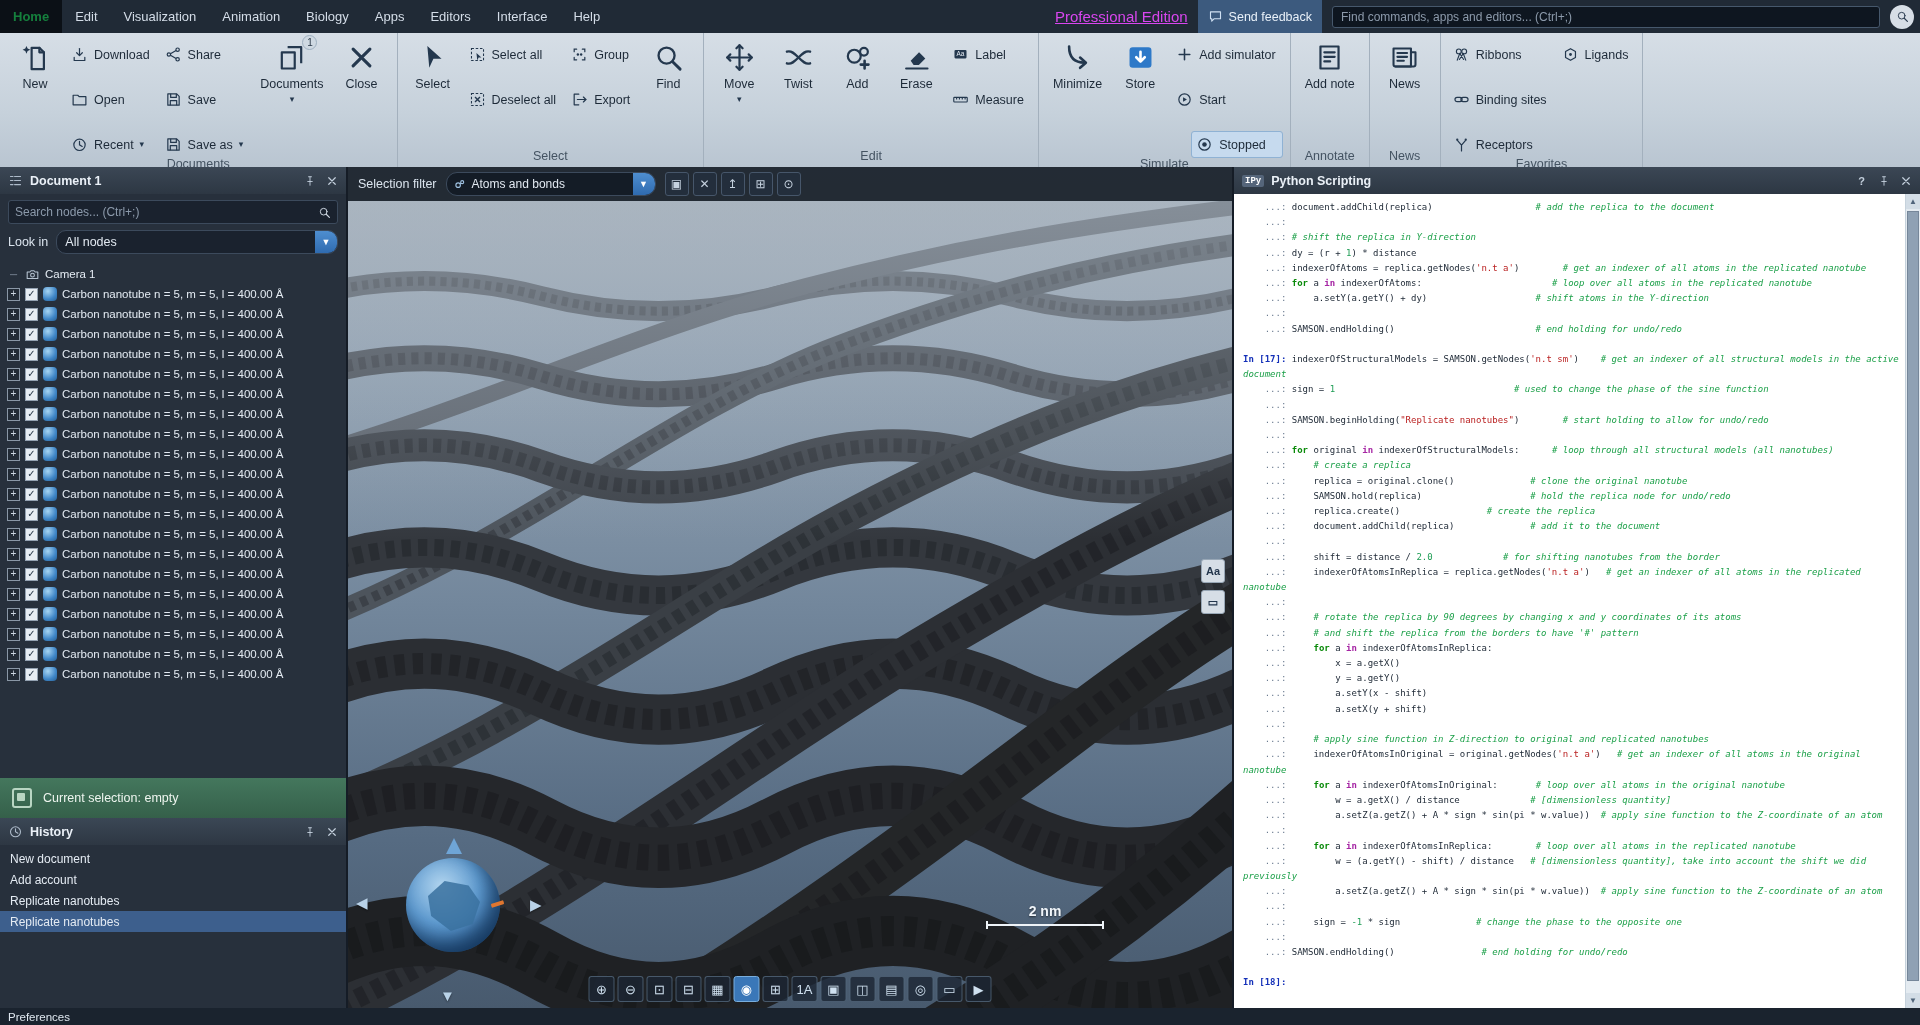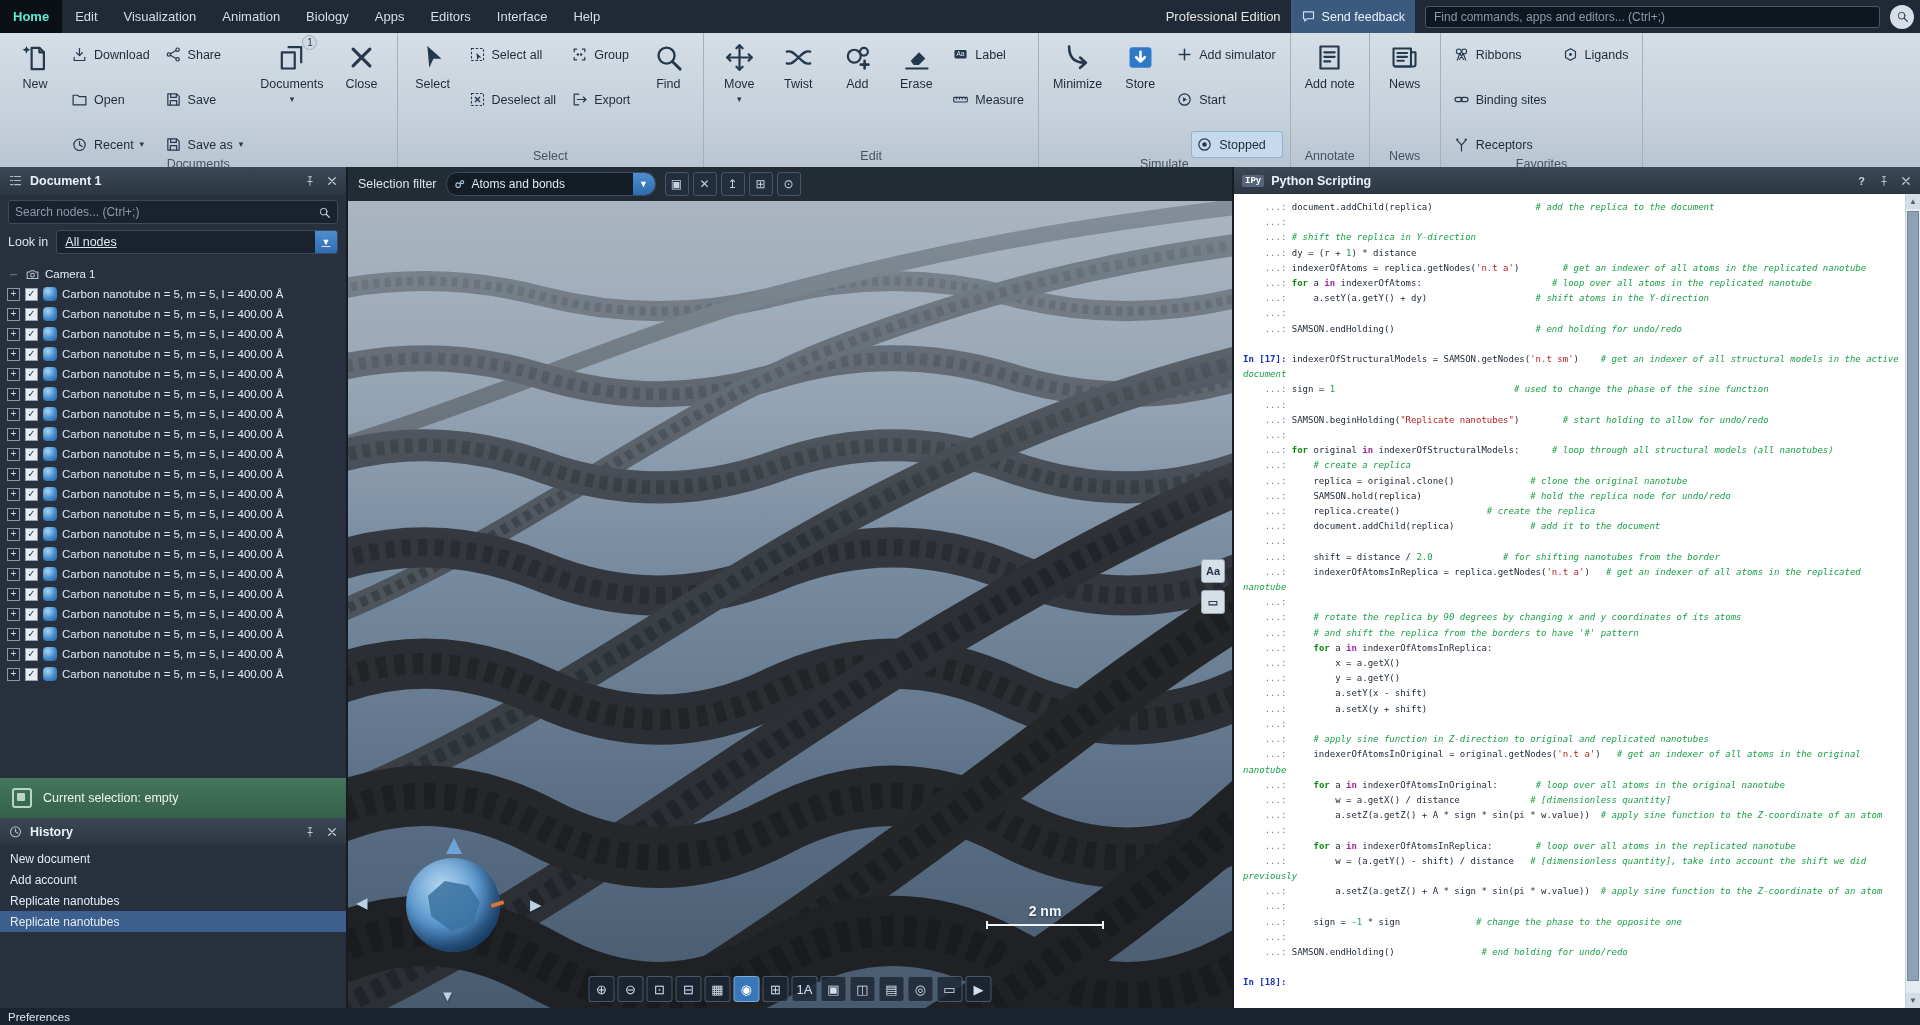--- a/index.html
+++ b/index.html
@@ -4,26 +4,26 @@
 <style>
   * { margin:0; padding:0; box-sizing:border-box; }
   html,body { width:1920px; height:1025px; overflow:hidden; }
   body { font-family:"Liberation Sans", sans-serif; background:#151c26; color:#e6ecf3; }
   .app { width:100%; height:100%; display:flex; flex-direction:column; }
 
   
   .menubar { height:33px; background:#202a36; display:flex; align-items:stretch; font-size:13px; color:#d4dde8; flex:0 0 auto; }
   .menu-items { display:flex; align-items:stretch; }
   .menu-item { padding:0 13px; display:flex; align-items:center; }
-  .menu-item.active { background:#0b1016; color:#5eead4; font-weight:bold; }
+  .menu-item.active { background:#0b1016; color:#15803d; font-weight:bold; }
   .menubar-right { margin-left:auto; display:flex; align-items:center; gap:10px; padding-right:6px; }
-  .edition { font-size:13px; color:#e5e5e5; }
+  .edition { font-size:15px; color:#d946ef;text-decoration:underline; }
   .feedback-btn { background:#3c5a7e; height:33px; display:flex; align-items:center; gap:6px; padding:0 10px; color:#e9f1f9; font-size:12.5px; }
   .feedback-btn svg { width:15px; height:15px; color:#cfe0f2; }
-  .cmd-search input { width:455px; height:22px; background:#0e1620; border:1px solid #46586c; border-radius:3px; color:#cfd9e4; font-size:12px; padding:0 8px; outline:none; }
+  .cmd-search input { width:548px; height:22px; background:#0e1620; border:1px solid #46586c; border-radius:3px; color:#cfd9e4; font-size:12px; padding:0 8px; outline:none; }
   .cmd-search input::placeholder { color:#8c9aab; }
   .search-circle { width:24px; height:24px; border-radius:50%; background:#d7dee6; display:flex; align-items:center; justify-content:center; }
   .search-circle svg { width:13px; height:13px; color:#2b3c50; }
 
   
   .ribbon { height:134px; background:linear-gradient(180deg,#d6dee6 0%,#c6d1db 60%,#b9c5d1 100%); display:flex; flex:0 0 auto; }
   .rgroup { display:flex; flex-direction:column; border-right:1px solid #a3b0bd; }
   .rg-items { flex:1; display:flex; align-items:stretch; padding:5px 8px 0; gap:5px; }
   .rg-label { height:22px; font-size:12.5px; color:#44536 2; color:#445362; display:flex; align-items:center; justify-content:center; padding:0 6px; }
   .big-btn { min-width:54px; padding:4px 6px 0; display:flex; flex-direction:column; align-items:center; gap:4px; font-size:12.5px; color:#1d2a38; border-radius:3px; text-align:center; }
@@ -49,21 +49,21 @@
   .ph-icons .pbtn { width:13px; height:13px; display:flex; align-items:center; justify-content:center; font-size:11px; color:#c3cfdc; }
   .ph-icons .pbtn svg { width:12px; height:12px; }
 
   .search-row { padding:6px 8px 3px; flex:0 0 auto; }
   .search-row .wrap { display:flex; align-items:center; background:#1a222e; border:1px solid #3c4a5c; border-radius:3px; height:24px; padding:0 6px; gap:5px; }
   input.node-search { flex:1; background:transparent; border:none; outline:none; color:#cfd9e4; font-size:12px; }
   input.node-search::placeholder { color:#8c9aab; }
   .search-row svg { width:13px; height:13px; color:#cfd8e2; flex:0 0 auto; }
 
   .lookin-row { display:flex; align-items:center; gap:8px; padding:3px 8px 7px; color:#dbe4ee; font-size:12.5px; flex:0 0 auto; }
-  .lookin-dd { flex:1; display:flex; align-items:center; background:#1a222e; border:1px solid #3c4a5c; height:24px; border-radius:3px; overflow:hidden;text-decoration:underline; }
+  .lookin-dd { flex:1; display:flex; align-items:center; background:#1a222e; border:1px solid #3c4a5c; height:24px; border-radius:10px; overflow:hidden; }
   .lookin-dd .val { flex:1; padding:0 8px; font-size:12.5px; color:#e2e9f1; }
   .dd-btn { width:22px; align-self:stretch; background:linear-gradient(180deg,#4e8ed0,#2f6bb0); display:flex; align-items:center; justify-content:center; color:#fff; font-size:9px; }
 
   .tree { flex:1; min-height:0; overflow:hidden; padding:3px 0; font-size:11.5px; color:#e4ebf3; }
   .tree-row { display:flex; align-items:center; gap:5px; height:20px; padding:0 7px; white-space:nowrap; }
   .expander { width:13px; height:13px; flex:0 0 auto; border:1px solid #8a97a6; background:#222b36; color:#cdd7e2; font-size:10px; line-height:1; display:flex; align-items:center; justify-content:center; }
   .dashspan { width:13px; flex:0 0 auto; color:#8a97a6; font-size:10px; text-align:center; }
   .cbx { width:13px; height:13px; flex:0 0 auto; background:#e7edf3; border:1px solid #93a1b1; color:#273646; font-size:10px; line-height:1; display:flex; align-items:center; justify-content:center; }
   .mol-ic { width:14px; height:14px; flex:0 0 auto; border-radius:4px; background:radial-gradient(circle at 35% 30%, #a6d4f2, #3f86c7 60%, #275e92); }
   .cam-ic { width:15px; height:15px; flex:0 0 auto; color:#b7c4d2; }

